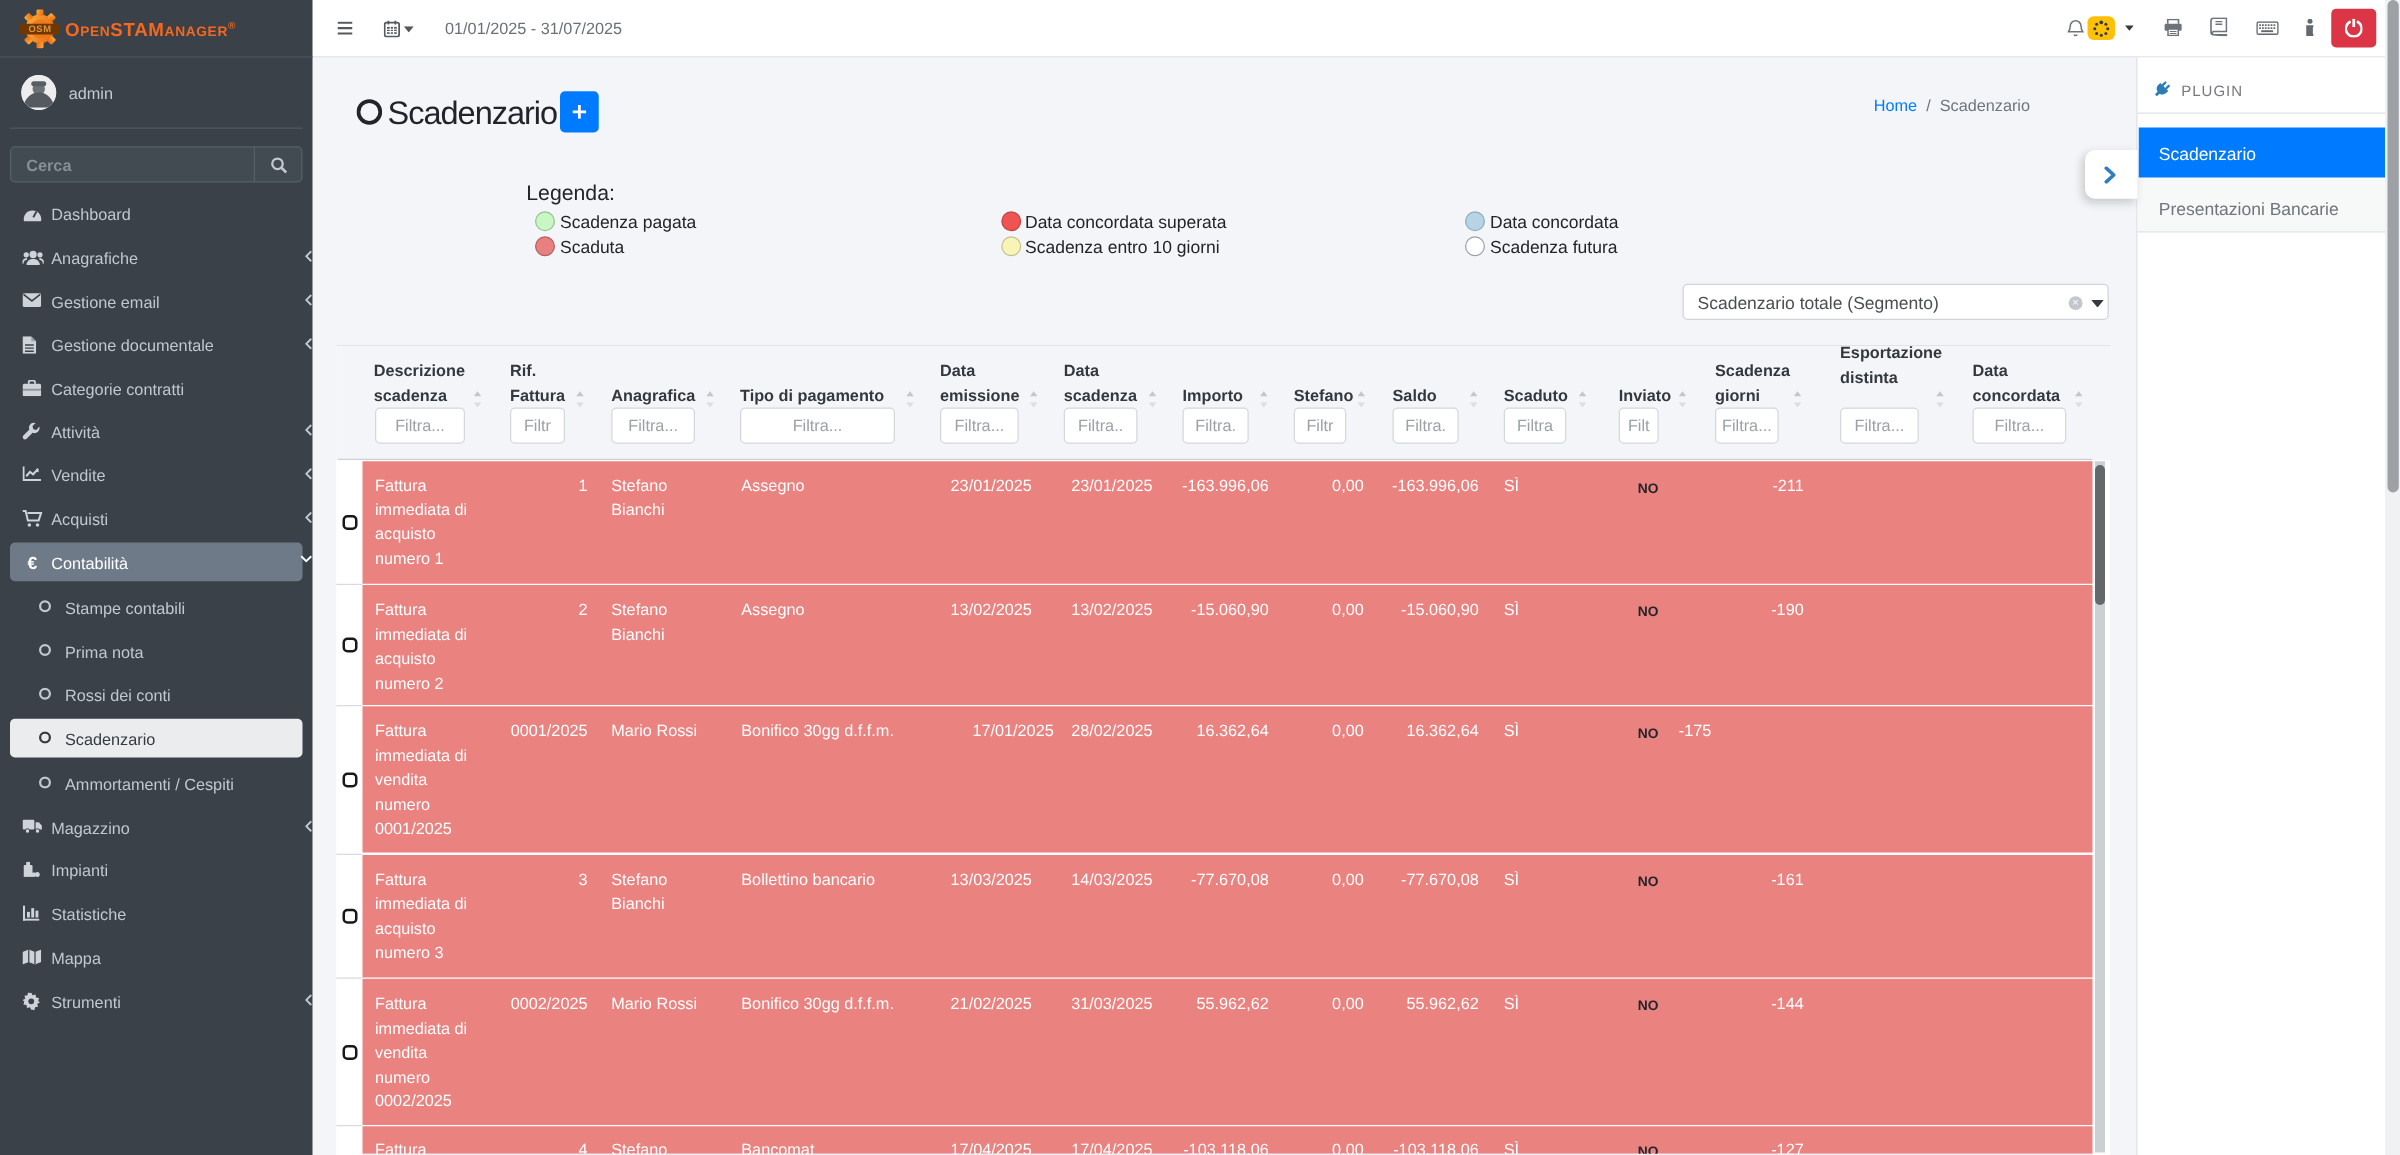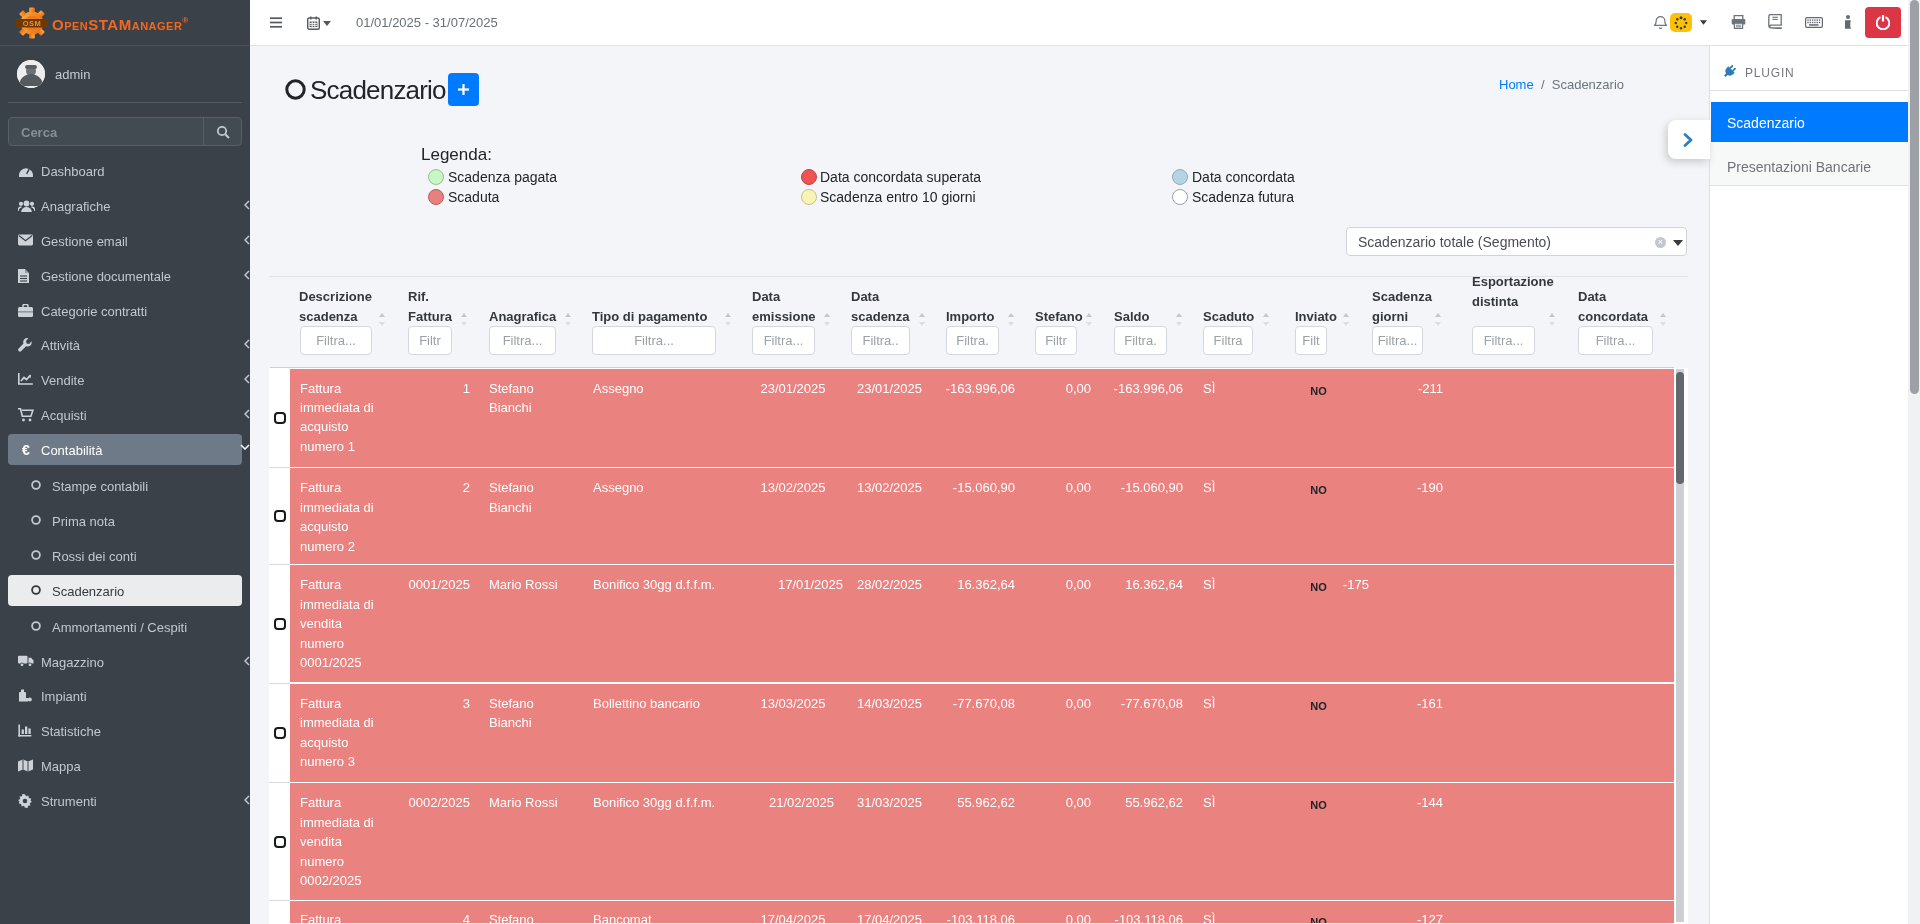--- a/index.html
+++ b/index.html
@@ -594,21 +594,21 @@
    <div class="rc" style="left:793px;top:10.1px;width:100px;text-align:right">-77.670,08</div>
    <div class="rc" style="left:913px;top:10.1px">SÌ</div>
    <div class="rc" style="left:998.5px;top:13.1px;width:60px;text-align:center;font-size:11px;font-weight:bold;color:#212529">NO</div>
    <div class="rc" style="left:1053px;top:10.1px;width:100px;text-align:right">-161</div>
   </div>
   <div class="row" style="top:783.2px;height:116.4px">
    <div class="rc" style="left:10px;top:10.1px">Fattura<br>immediata di<br>vendita<br>numero<br>0002/2025</div>
    <div class="rc" style="left:118px;top:10.1px;width:62px;text-align:right">0002/2025</div>
    <div class="rc" style="left:199px;top:10.1px">Mario Rossi</div>
    <div class="rc" style="left:303px;top:10.1px">Bonifico 30gg d.f.f.m.</div>
-   <div class="rc" style="left:479px;top:10.1px;width:100px;">21/02/2025</div>
+   <div class="rc" style="left:453px;top:10.1px;width:100px;text-align:center">21/02/2025</div>
    <div class="rc" style="left:549.5px;top:10.1px;width:100px;text-align:center">31/03/2025</div>
    <div class="rc" style="left:625px;top:10.1px;width:100px;text-align:right">55.962,62</div>
    <div class="rc" style="left:751px;top:10.1px;width:50px;text-align:right">0,00</div>
    <div class="rc" style="left:793px;top:10.1px;width:100px;text-align:right">55.962,62</div>
    <div class="rc" style="left:913px;top:10.1px">SÌ</div>
    <div class="rc" style="left:998.5px;top:13.1px;width:60px;text-align:center;font-size:11px;font-weight:bold;color:#212529">NO</div>
    <div class="rc" style="left:1053px;top:10.1px;width:100px;text-align:right">-144</div>
   </div>
   <div class="row" style="top:901px;height:21.5px">
    <div class="rc" style="left:10px;top:8.8px">Fattura</div>

